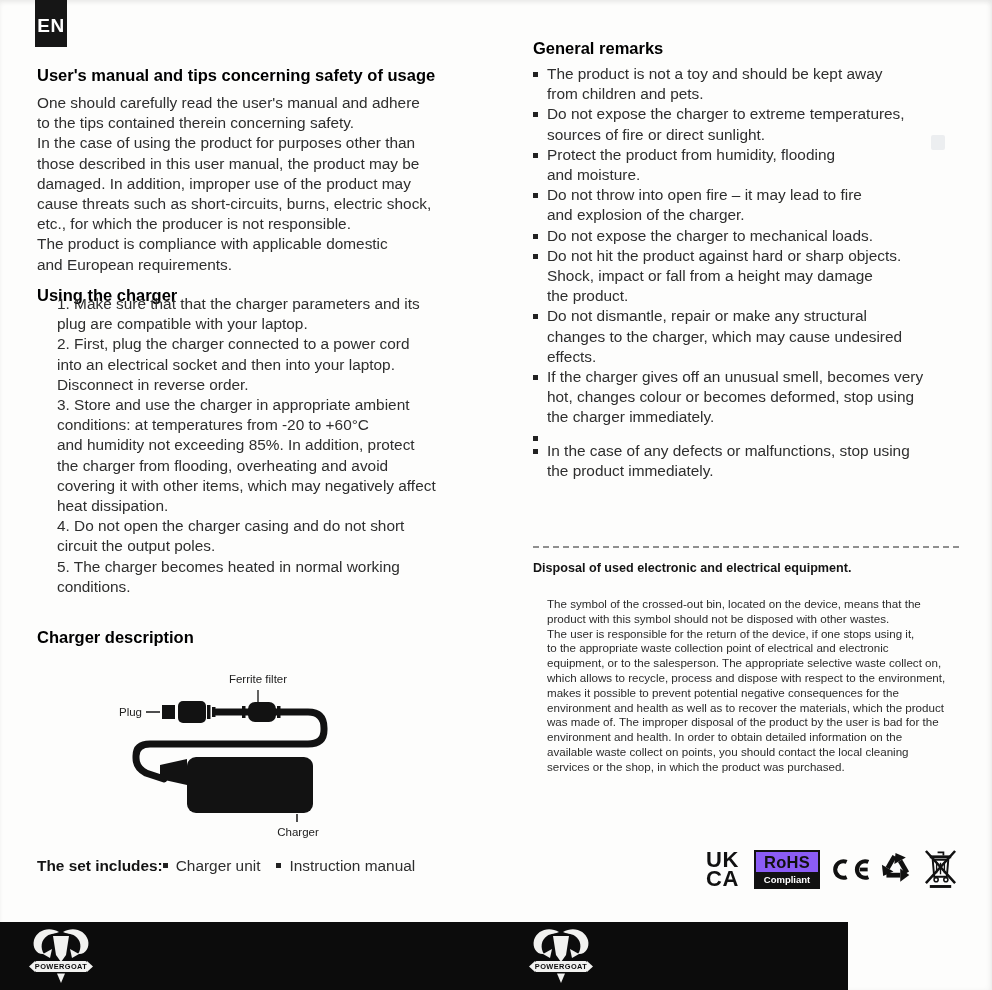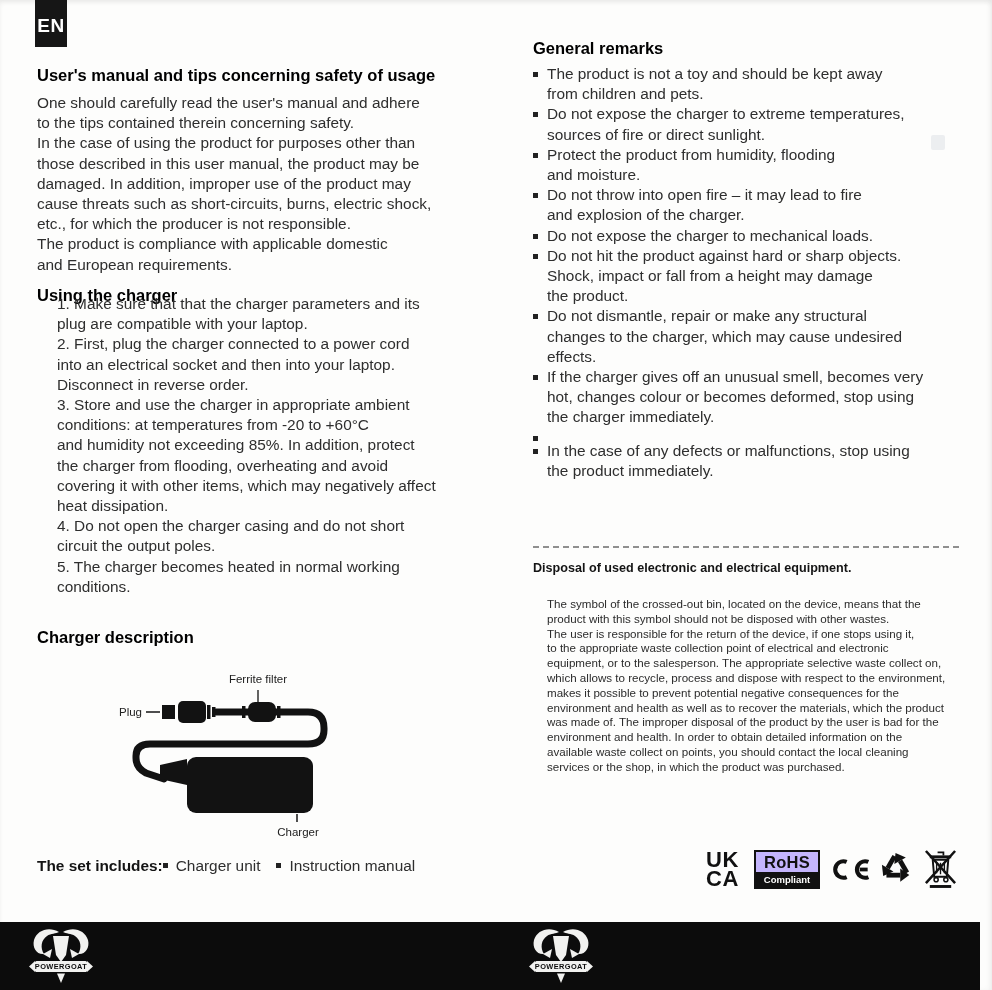--- a/index.html
+++ b/index.html
@@ -23,38 +23,38 @@
   .bodytext{position:absolute;font-size:15.4px;line-height:20.2px;margin:0;color:#2e2e2e;}
   
   .remarks{position:absolute;left:533px;top:64px;width:450px;margin:0;padding:0;list-style:none;}
   .remark{display:flex;gap:9px;font-size:15.4px;line-height:20.2px;color:#2e2e2e;}
   .sq{flex:0 0 auto;width:5px;height:5px;background:#222;margin-top:8px;display:inline-block;}
   .dashes{position:absolute;left:533px;top:546px;width:426px;height:0;border-top:2px dashed #8f8f8f;}
   .smalltext{position:absolute;font-size:11.6px;line-height:14.8px;margin:14px;color:#2b2b2b;}
   
   .ukca{position:absolute;left:706px;top:851px;font-weight:800;font-size:22px;line-height:18.5px;
         color:#111;letter-spacing:.5px;display:flex;flex-direction:column;}
-  .rohs{position:absolute;left:754px;top:850px;width:62px;border:2.5px solid #111;background:#c4b5fd;
+  .rohs{position:absolute;left:754px;top:850px;width:62px;border:2.5px solid #111;background:#8b5cf6;
         display:flex;flex-direction:column;align-items:stretch;text-align:center;}
   .rohs-top{font-weight:800;font-size:16.5px;color:#111;padding:1px 0 0;letter-spacing:.3px;}
   .rohs-bottom{background:#111;color:#fff;font-size:9.5px;font-weight:bold;padding:1.5px 0 2px;}
   .mark-svg{position:absolute;}
   
   .diagram{position:absolute;left:60px;top:662px;width:380px;height:180px;}
   .diagram text{font-family:"Liberation Sans",sans-serif;font-size:11.5px;fill:#222;}
   
   .set-line{position:absolute;left:37px;top:857px;font-size:15.4px;display:flex;align-items:baseline;}
   .set-label{font-weight:bold;color:#141414;}
   .si-list{display:inline-flex;gap:16px;}
   .si-item{display:inline-flex;align-items:baseline;gap:8px;}
   .si-item .sq{margin-top:0;position:relative;top:-3px;}
   
   .ghost{position:absolute;left:931px;top:135px;width:14px;height:15px;background:#eceef0;border-radius:2px;}
   
-  .footer-bar{position:absolute;left:0;top:922px;width:980px;height:68px;background:#0c0c0c;}
+  .footer-bar{position:absolute;left:0;top:922px;width:834px;height:68px;background:#0c0c0c;padding-left:14px;}
   .logo{position:absolute;top:3px;width:66px;height:60px;}
   .logo text{font-family:"Liberation Sans",sans-serif;font-weight:bold;font-size:7.4px;fill:#0c0c0c;letter-spacing:.4px;}
 </style>
 </head>
 <body>
 
 <div class="page">
 
   <div class="en-badge">EN</div>
 

